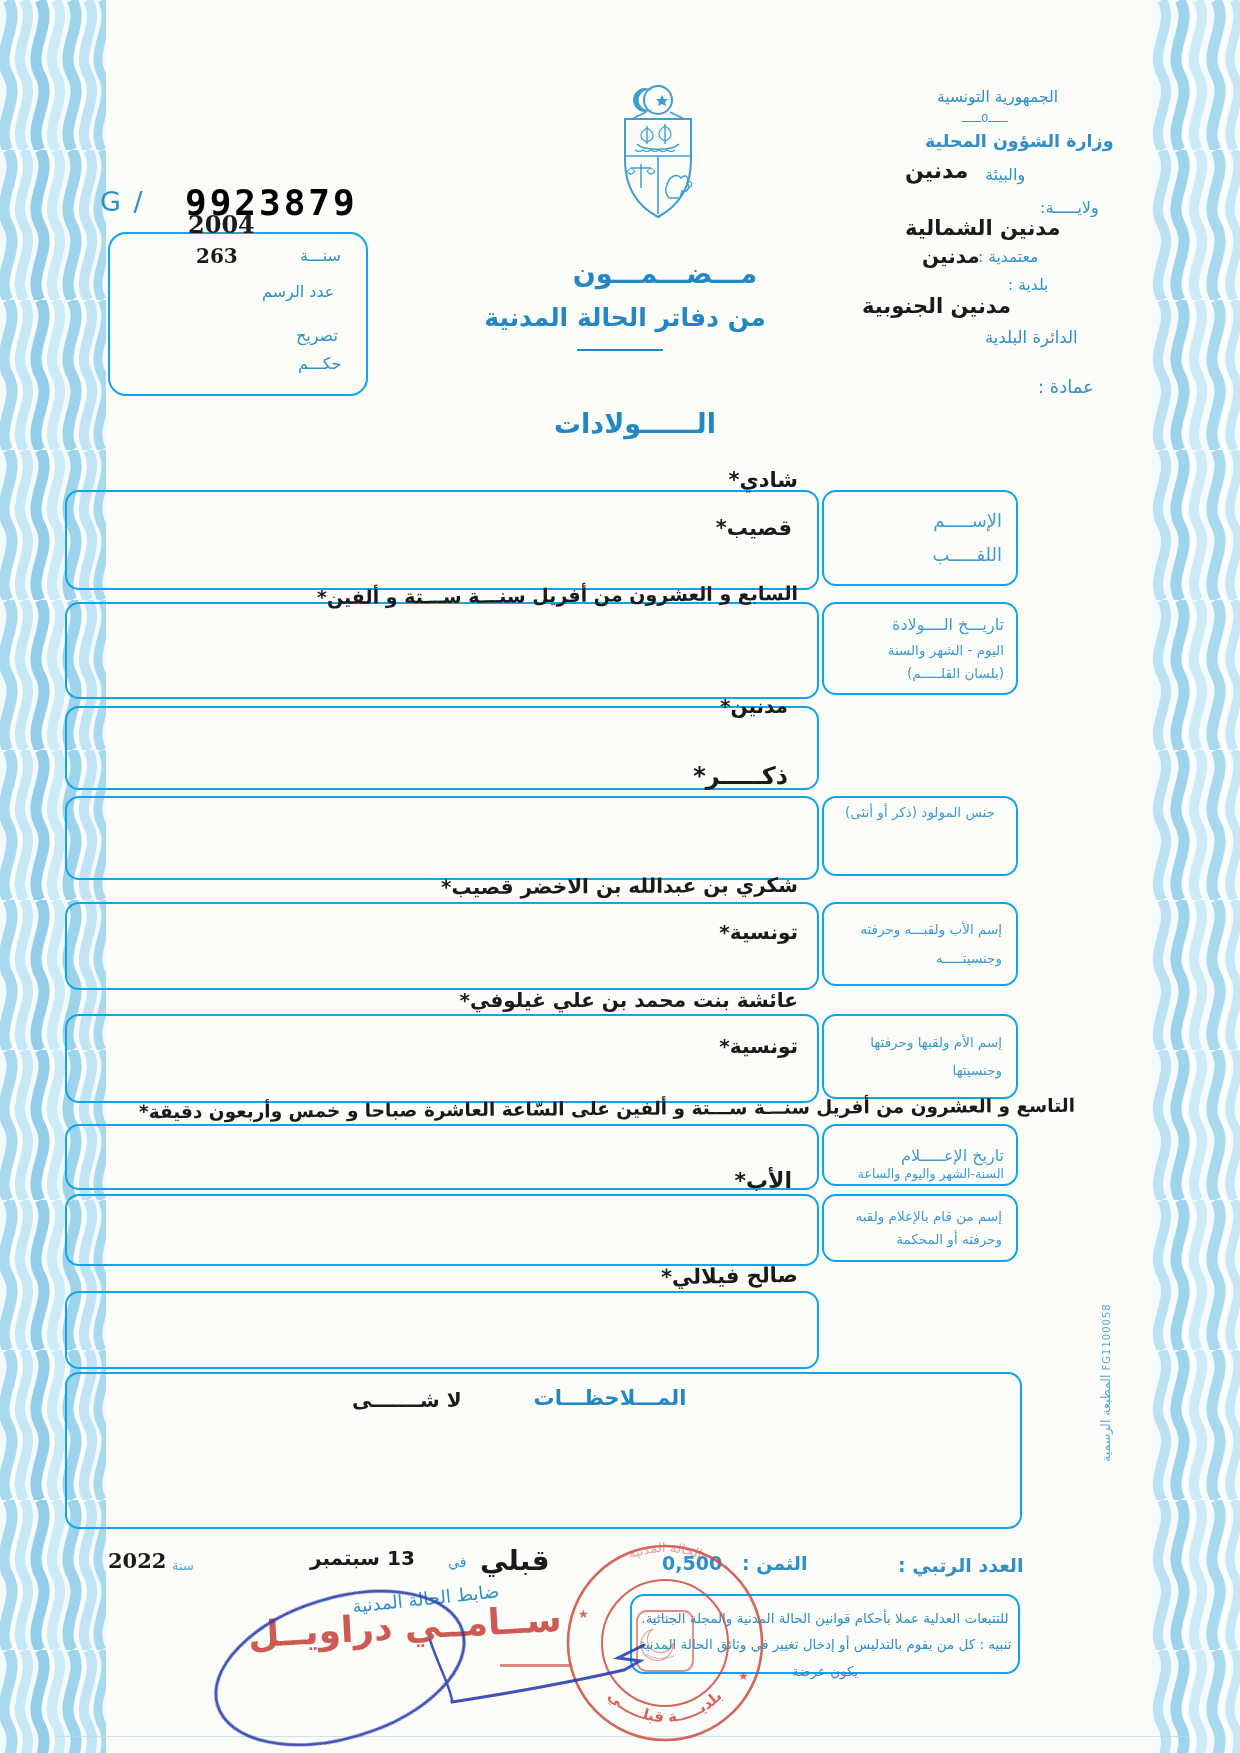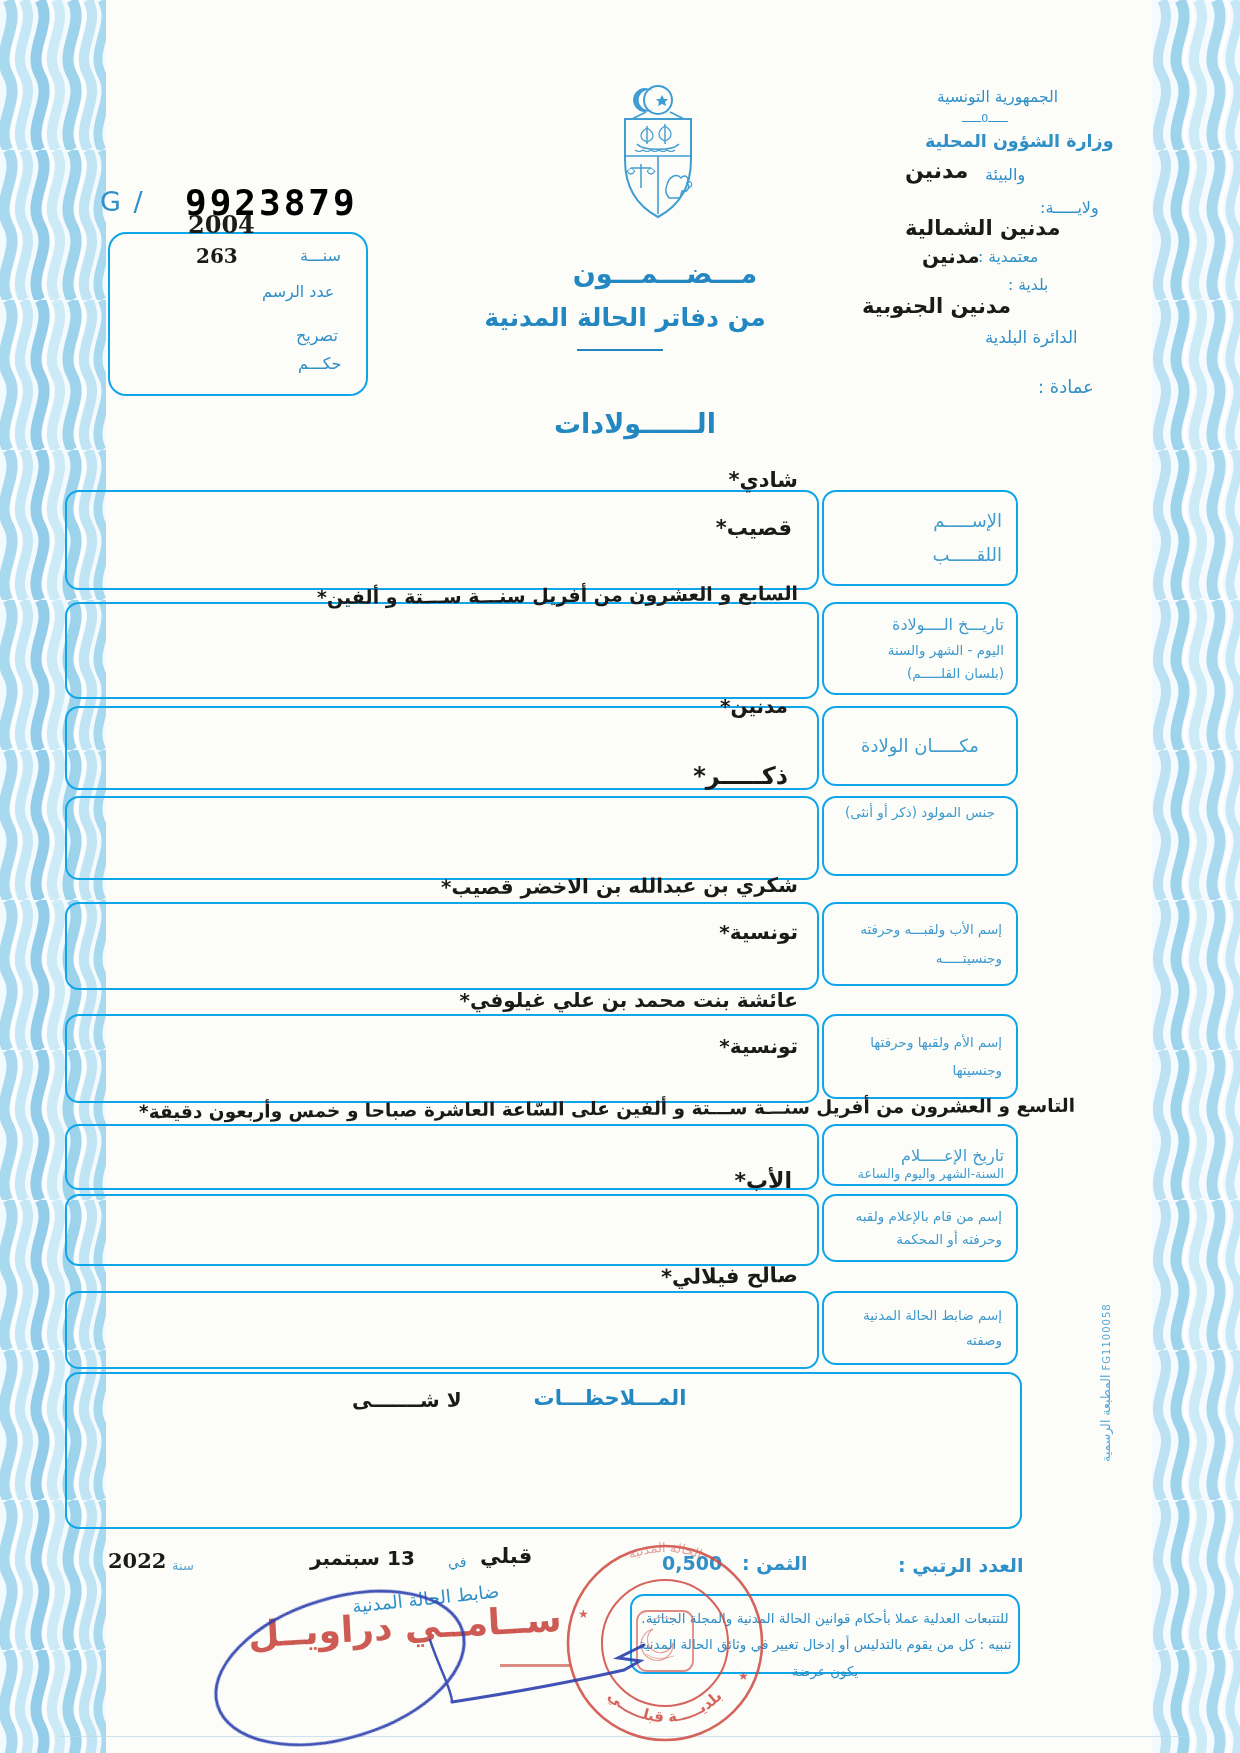--- a/index.html
+++ b/index.html
@@ -127,23 +127,20 @@
 
   <div class="box" style="left:65px;top:602px;width:750px;height:93px;"></div>
   <div class="box lblbox" style="left:822px;top:602px;width:196px;height:93px;padding:4px 12px;">
     <div class="lbl-line" dir="rtl">تاريـــخ الــــولادة</div>
     <div class="lbl-line lbl-sm" dir="rtl">اليوم - الشهر والسنة</div>
     <div class="lbl-line lbl-sm" dir="rtl">(بلسان القلـــــم)</div>
   </div>
   <div class="stampk" dir="rtl" style="right:442px;top:584px;font-size:19px;z-index:4;transform:rotate(-0.5deg);">السابع و العشرون من أفريل سنـــة ســـتة و ألفين*</div>
 
   <div class="box" style="left:65px;top:706px;width:750px;height:80px;"></div>
-  <div class="box lblbox" style="left:822px;top:706px;width:196px;height:80px;justify-content:center;">
-    <div class="lbl-line lbl-center" dir="rtl" style="font-size:18px;">مكـــــان الولادة</div>
-  </div>
   <div class="stampk" dir="rtl" style="right:452px;top:694px;font-size:20px;z-index:4;">مدنين*</div>
 
   <div class="box" style="left:65px;top:796px;width:750px;height:80px;"></div>
   <div class="box lblbox" style="left:822px;top:796px;width:196px;height:80px;justify-content:flex-start;">
     <div class="lbl-line lbl-center lbl-sm" dir="rtl">جنس المولود (ذكر أو أنثى)</div>
   </div>
   <div class="stampk" dir="rtl" style="right:452px;top:762px;font-size:24px;z-index:4;">ذكـــــر*</div>
 
   <div class="box" style="left:65px;top:902px;width:750px;height:84px;"></div>
   <div class="box lblbox" style="left:822px;top:902px;width:196px;height:84px;">
@@ -169,24 +166,20 @@
   <div class="stampk" dir="rtl" style="right:165px;top:1098px;font-size:18.5px;z-index:4;transform:rotate(-0.4deg);">التاسع و العشرون من أفريل سنـــة ســـتة و ألفين على السّاعة العاشرة صباحا و خمس وأربعون دقيقة*</div>
 
   <div class="box" style="left:65px;top:1194px;width:750px;height:68px;"></div>
   <div class="box lblbox" style="left:822px;top:1194px;width:196px;height:68px;">
     <div class="lbl-line lbl-sm" dir="rtl">إسم من قام بالإعلام ولقبه</div>
     <div class="lbl-line lbl-sm" dir="rtl">وحرفته أو المحكمة</div>
   </div>
   <div class="stampk" dir="rtl" style="right:448px;top:1168px;font-size:22px;z-index:4;">الأب*</div>
 
   <div class="box" style="left:65px;top:1291px;width:750px;height:74px;"></div>
-  <div class="box lblbox" style="left:822px;top:1291px;width:196px;height:74px;">
-    <div class="lbl-line lbl-sm" dir="rtl">إسم ضابط الحالة المدنية</div>
-    <div class="lbl-line lbl-sm" dir="rtl">وصفته</div>
-  </div>
   <div class="stampk" dir="rtl" style="right:442px;top:1264px;font-size:21px;z-index:4;transform:rotate(-1deg);">صالح فيلالي*</div>
 
   <div class="box" style="left:65px;top:1372px;width:953px;height:153px;"></div>
   <div class="title-blue" dir="rtl" style="left:520px;top:1386px;width:180px;text-align:center;font-size:21px;">المـــلاحظـــات</div>
   <div class="stampk" dir="rtl" style="left:352px;top:1388px;font-size:20px;z-index:4;">لا شـــــــى</div>
 
   <div class="hdr-blue" dir="rtl" style="left:898px;top:1554px;font-size:19px;font-weight:bold;z-index:3;">العدد الرتبي :</div>
   <div class="hdr-blue" dir="rtl" style="left:742px;top:1552px;font-size:19px;font-weight:bold;z-index:3;">الثمن :</div>
   <div class="hdr-blue" style="left:662px;top:1552px;font-size:19px;font-weight:bold;z-index:3;">0,500</div>
 
@@ -194,21 +187,21 @@
     <div dir="rtl" style="color:#2f8fc6;font-size:13.5px;line-height:1.95;text-align:center;padding-top:9px;">
       <div>للتتبعات العدلية عملا بأحكام قوانين الحالة المدنية والمجلة الجنائية.</div>
       <div>تنبيه : كل من يقوم بالتدليس أو إدخال تغيير في وثائق الحالة المدنية يكون عرضة</div>
     </div>
   </div>
 
   <div class="stampk" style="left:108px;top:1548px;font-size:21px;font-family:'DejaVu Serif',serif;z-index:4;">2022</div>
   <div class="hdr-blue" dir="rtl" style="left:172px;top:1558px;font-size:13px;opacity:.8;">سنة</div>
   <div class="stampk" dir="rtl" style="left:310px;top:1546px;font-size:20px;z-index:4;">13 سبتمبر</div>
   <div class="hdr-blue" dir="rtl" style="left:448px;top:1554px;font-size:14px;">في</div>
-  <div class="stampk" dir="rtl" style="left:480px;top:1544px;font-size:21px;z-index:4;">قبلي</div>
+  <div class="stampk" dir="rtl" style="left:480px;top:1544px;font-size:28px;z-index:4;">قبلي</div>
 
   <div class="hdr-blue" dir="rtl" style="left:352px;top:1588px;font-size:18px;transform:rotate(-6deg);z-index:3;">ضابط الحالة المدنية</div>
   <div class="abs redink" dir="rtl" style="left:248px;top:1606px;font-size:36px;font-weight:bold;letter-spacing:1px;
        white-space:nowrap;transform:rotate(-3deg);z-index:5;">ســامــي دراويــل</div>
   <div class="abs" style="left:500px;top:1664px;width:70px;height:0;border-top:3px solid rgba(198,62,54,0.6);z-index:5;"></div>
 
   <svg class="abs" style="left:556px;top:1534px;z-index:6;opacity:.85;" width="218" height="218" viewBox="0 0 218 218">
     <g stroke="#cf4a42" fill="none">
       <circle cx="109" cy="109" r="97" stroke-width="2.6"></circle>
       <circle cx="109" cy="109" r="63" stroke-width="2"></circle>

